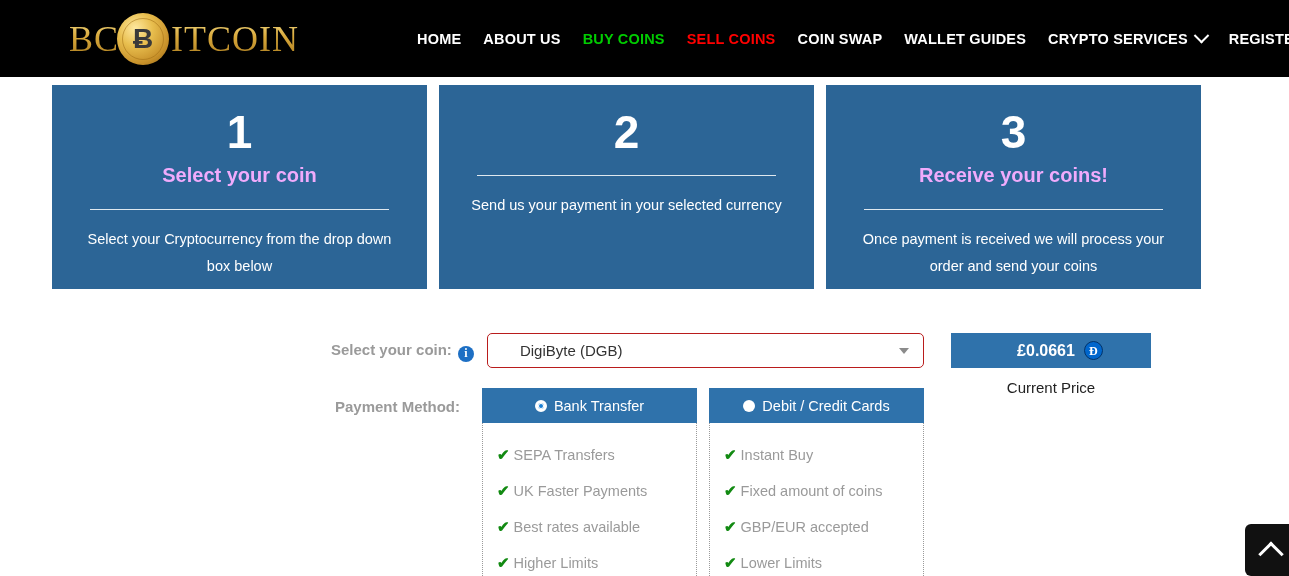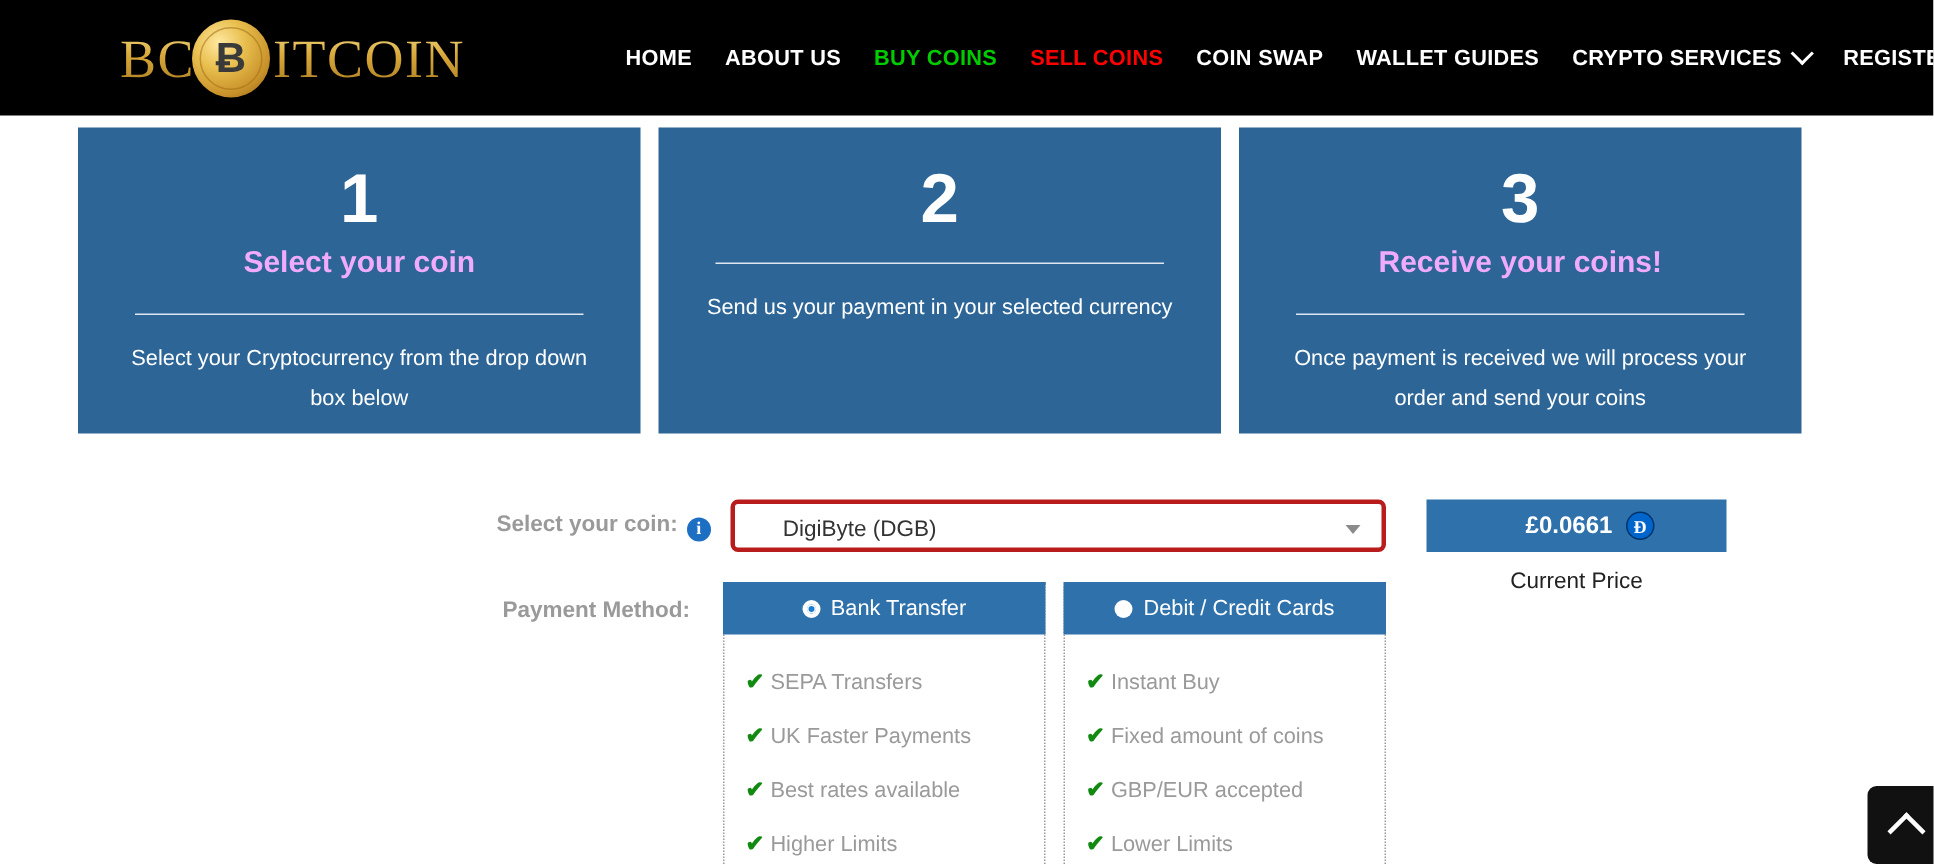--- a/index.html
+++ b/index.html
@@ -18,21 +18,21 @@
   
   .site-header {
     height: 77px;
     background: #000000;
     display: flex;
     align-items: center;
     position: relative;
   }
   .logo {
     position: absolute;
-    left: 80px;
+    left: 69px;
     top: 6px;
     height: 66px;
     display: flex;
     align-items: center;
   }
   .logo-text-pre, .logo-text-post {
     font-family: "Liberation Serif", serif;
     font-size: 36px;
     letter-spacing: 1px;
     font-weight: 400;
@@ -175,21 +175,21 @@
     vertical-align: -2px;
     margin-left: 6px;
   }
 
   .coin-row { left: 331px; top: 0; width: 600px; }
   .coin-select-wrap { margin-left: 13px; position: relative; }
   .coin-select {
     width: 437px;
     height: 35px;
     box-sizing: border-box;
-    border: 3px solid #b91c1c;
+    border: 1px solid #b91c1c;
     border-radius: 5px;
     background: #ffffff;
     font-size: 15px;
     color: #333333;
     padding: 0 26px 0 32px;
     line-height: 33px;
     cursor: pointer;
     position: relative;
   }
   .select-caret {

